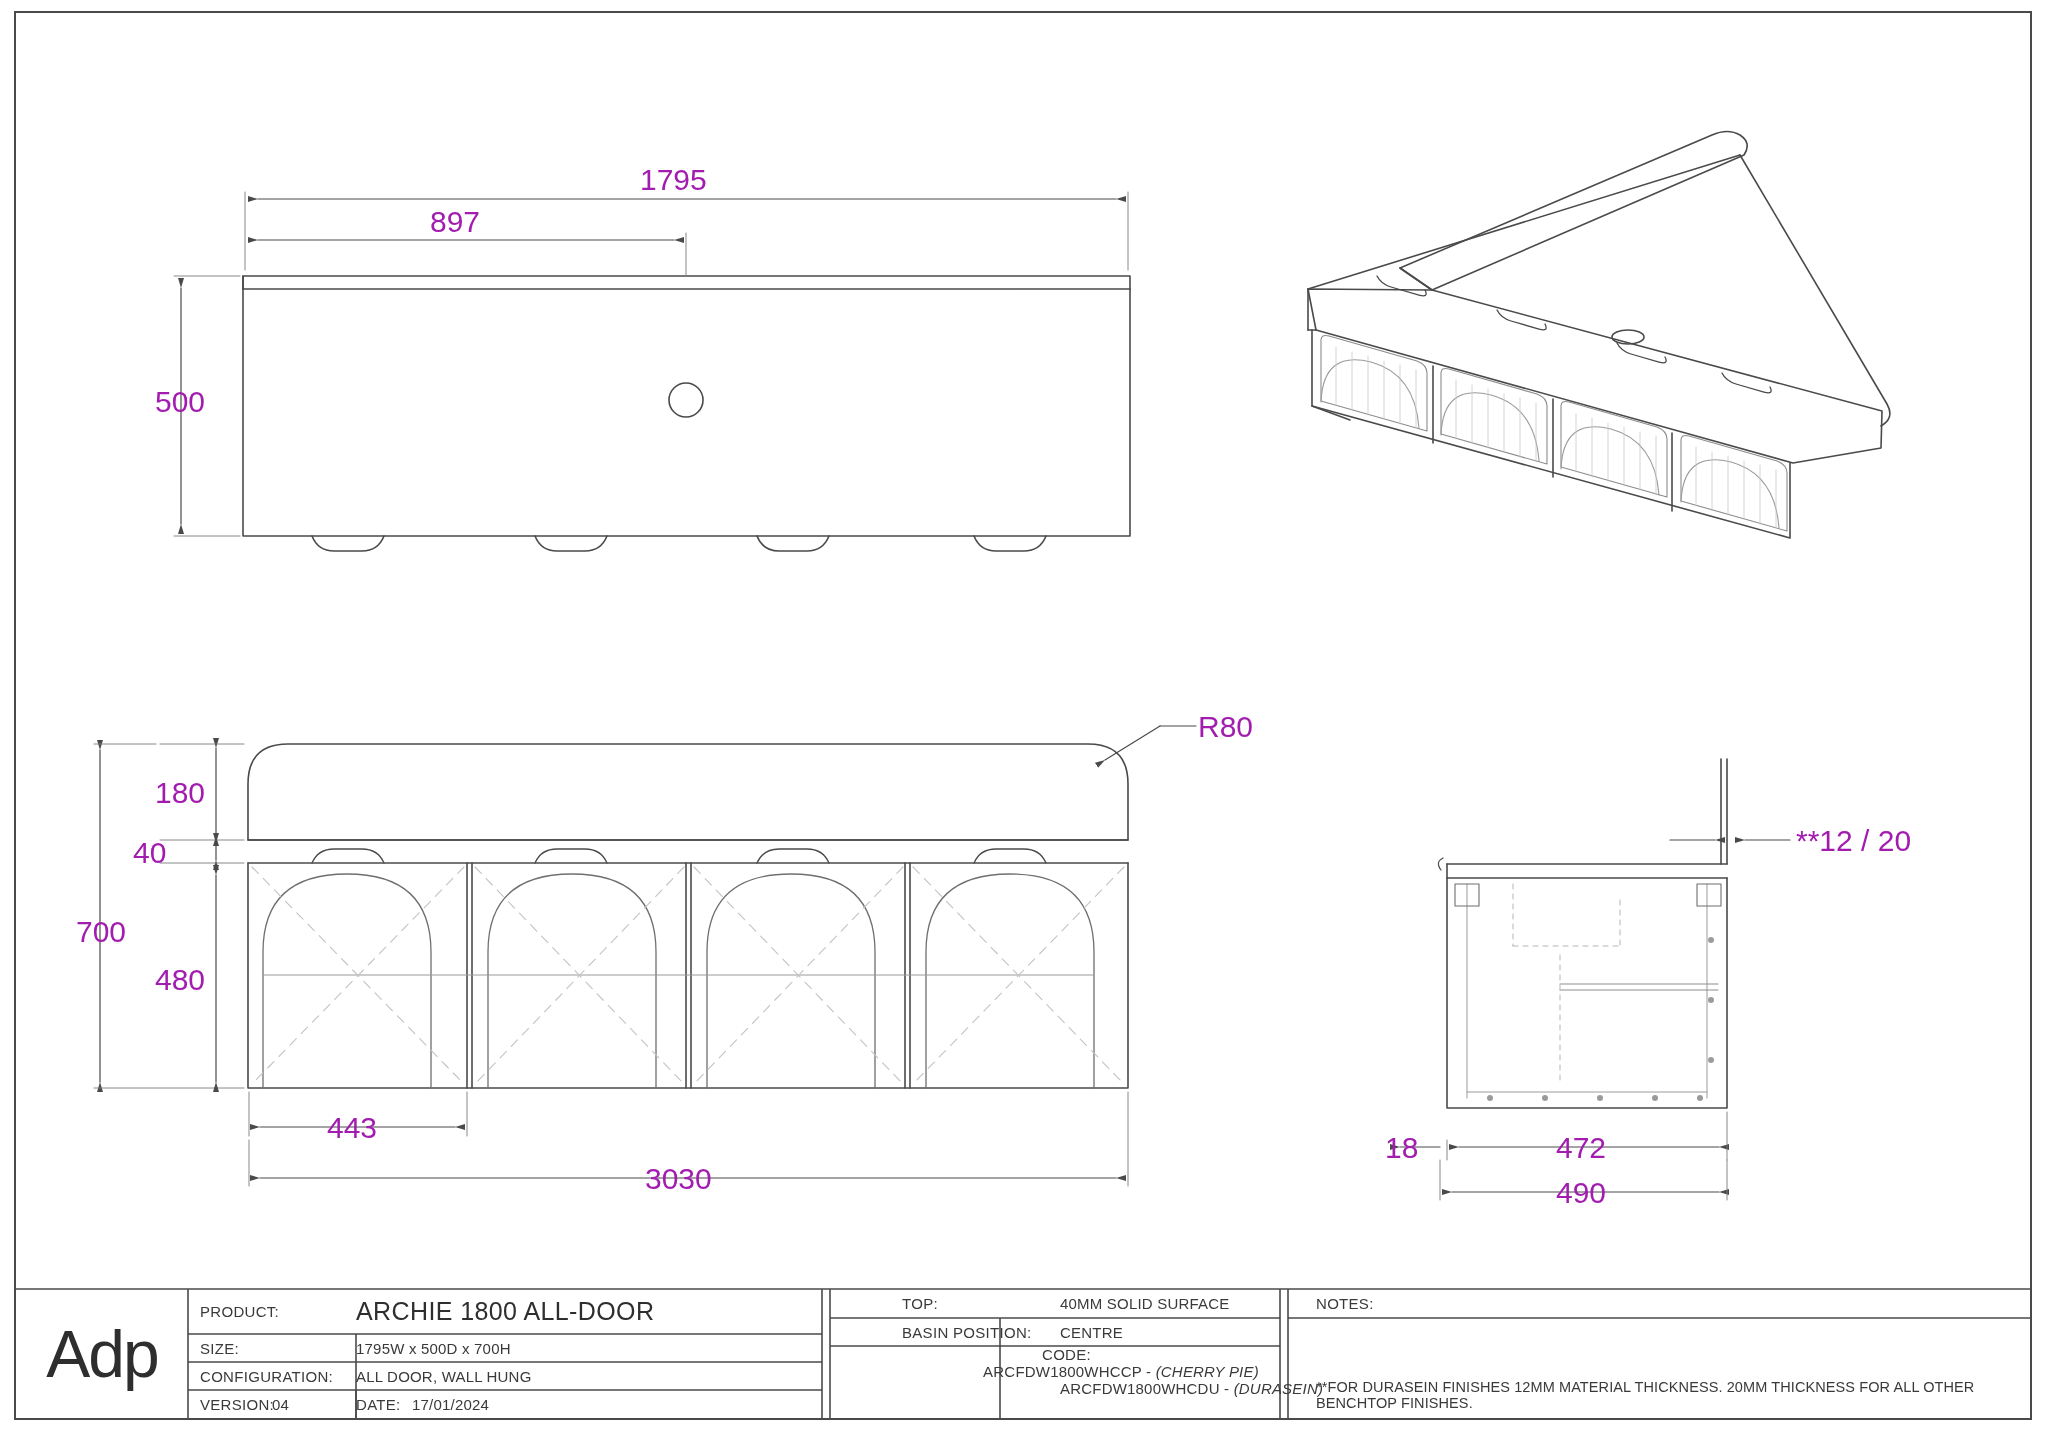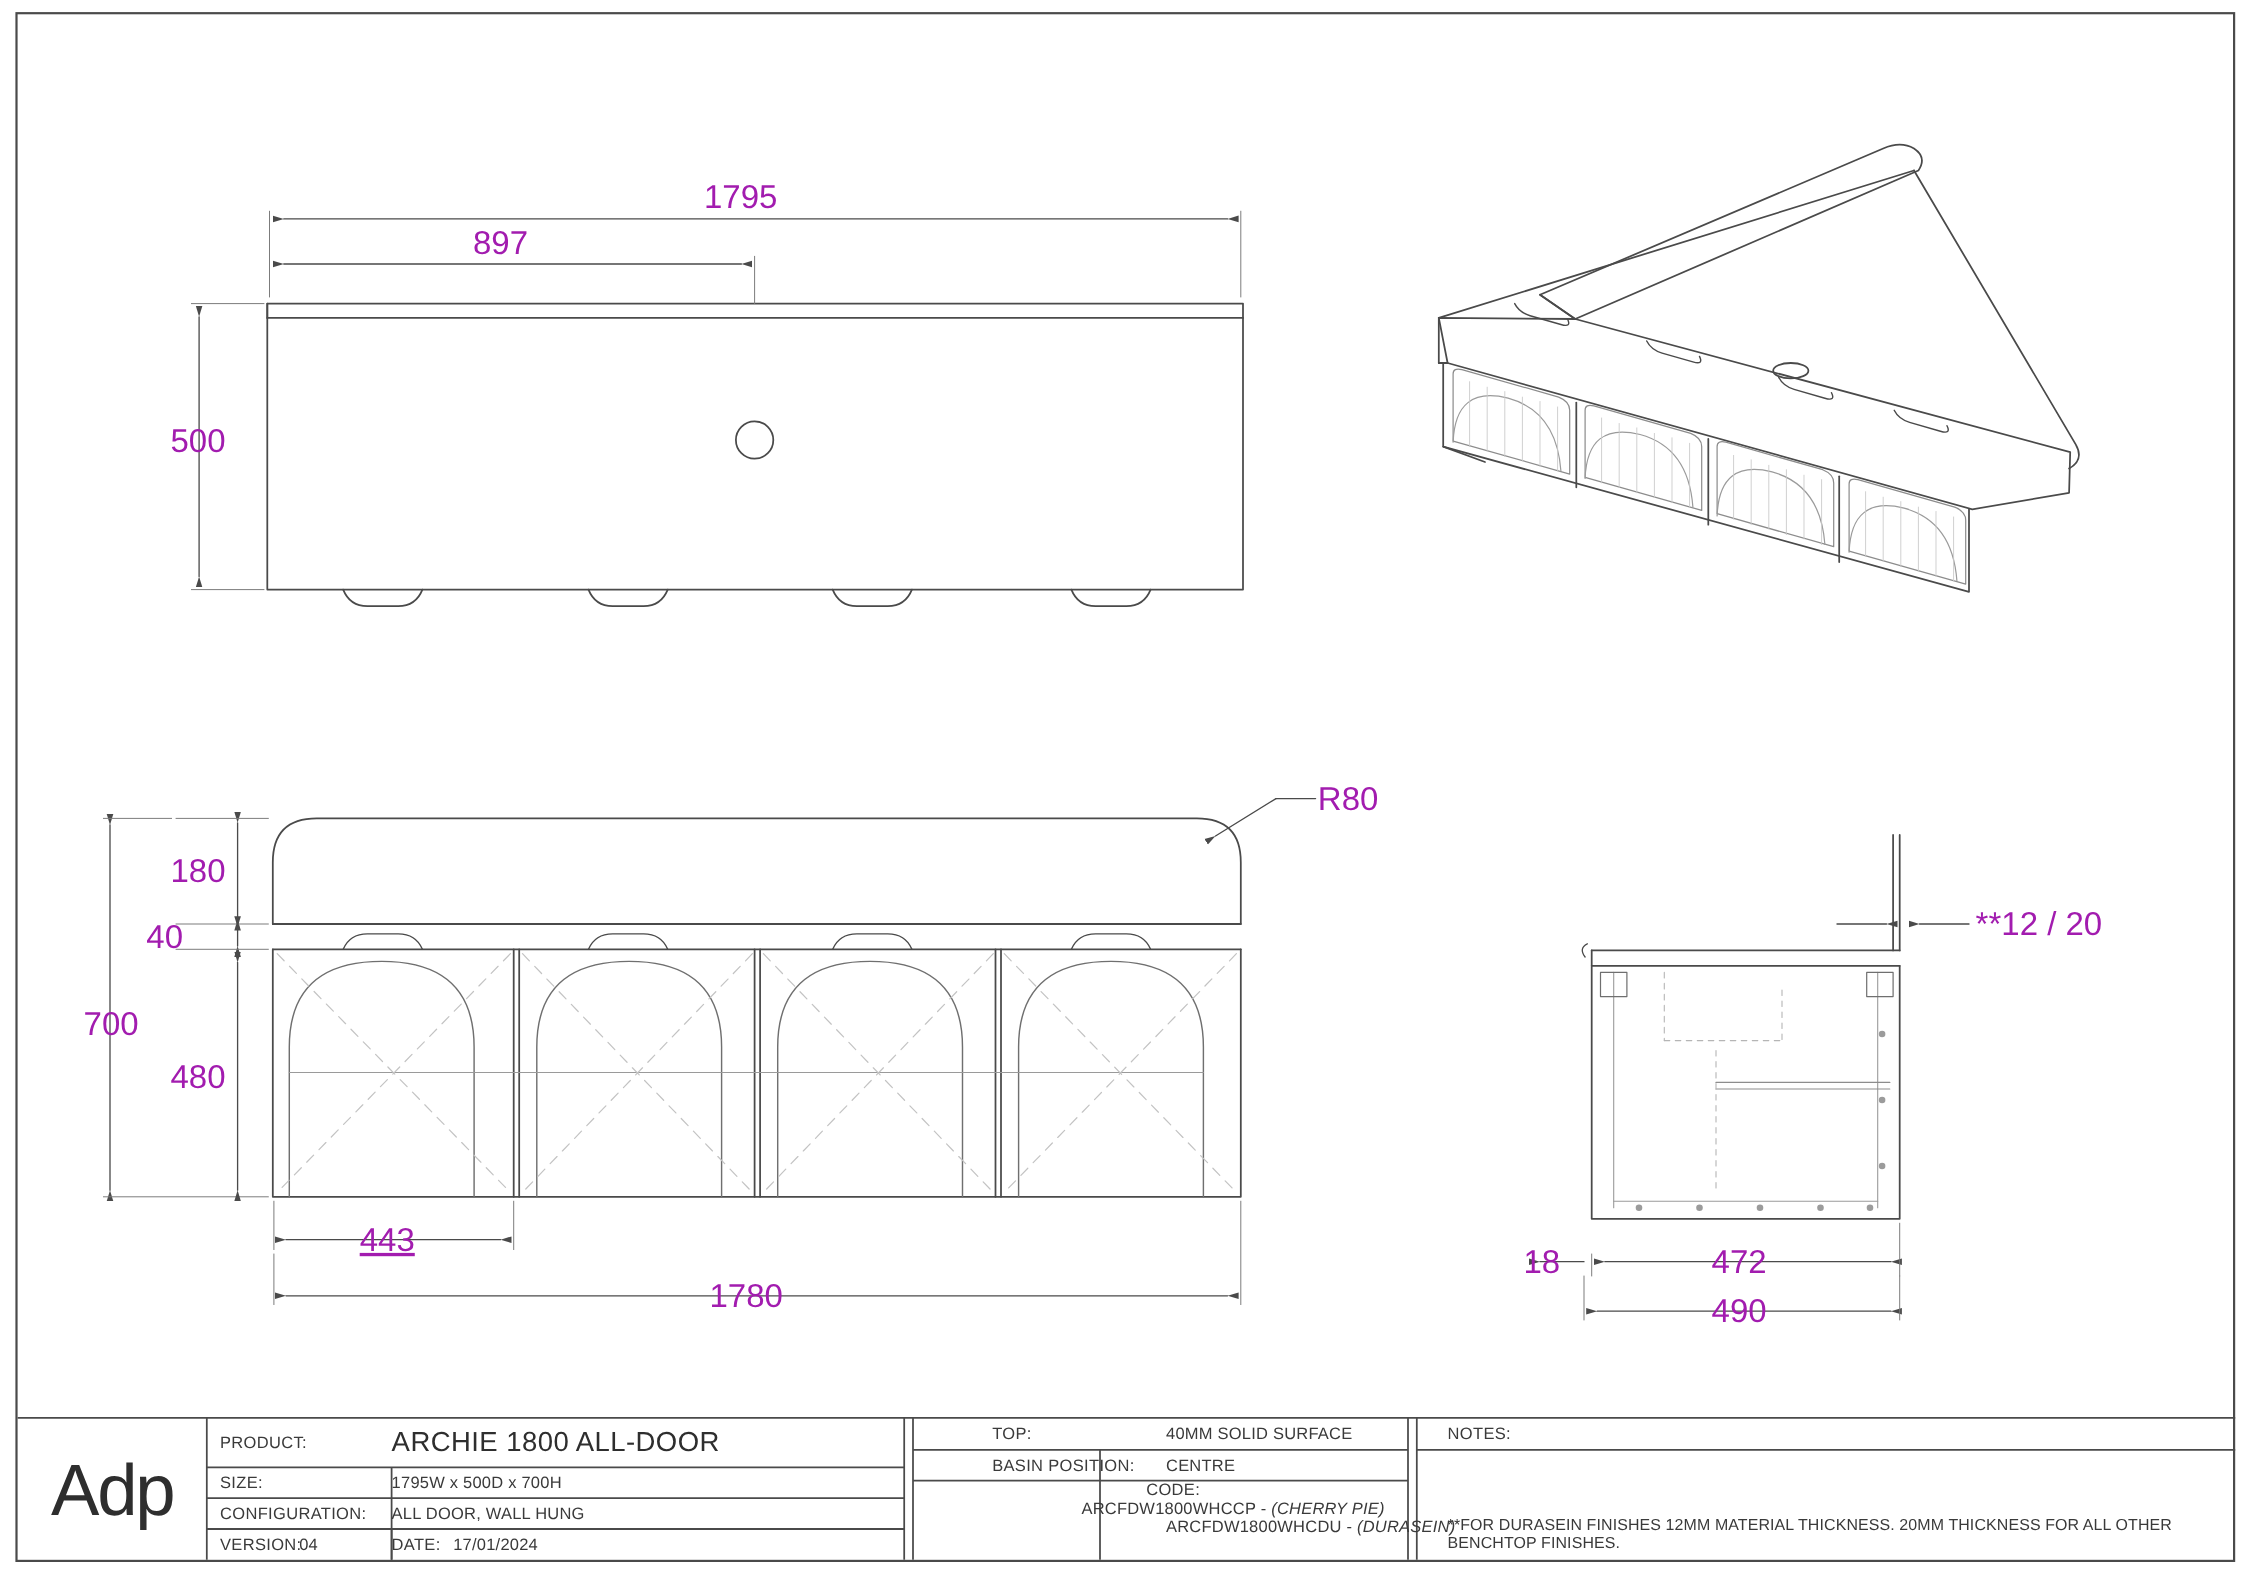--- a/index.html
+++ b/index.html
@@ -347,22 +347,22 @@
   </svg>
 
   <div class="dimtext" style="left:640px; top:163px; font-size:30px;">1795</div>
   <div class="dimtext" style="left:430px; top:205px; font-size:30px;">897</div>
   <div class="dimtext" style="left:155px; top:385px; font-size:30px;">500</div>
 
   <div class="dimtext" style="left:155px; top:776px; font-size:30px;">180</div>
   <div class="dimtext" style="left:133px; top:836px; font-size:30px;">40</div>
   <div class="dimtext" style="left:76px; top:915px; font-size:30px;">700</div>
   <div class="dimtext" style="left:155px; top:963px; font-size:30px;">480</div>
-  <div class="dimtext" style="left:327px; top:1111px; font-size:30px;text-decoration:underline;">443</div>
-  <div class="dimtext" style="left:645px; top:1162px; font-size:30px;">1780</div>
+  <div class="dimtext" style="left:327px; top:1111px; font-size:30px;">443</div>
+  <div class="dimtext" style="left:645px; top:1162px; font-size:30px;">3030</div>
   <div class="dimtext" style="left:1198px; top:710px; font-size:30px;">R80</div>
 
   <div class="dimtext" style="left:1796px; top:824px; font-size:30px;">**12 / 20</div>
   <div class="dimtext" style="left:1385px; top:1131px; font-size:30px;">18</div>
   <div class="dimtext" style="left:1556px; top:1131px; font-size:30px;">472</div>
   <div class="dimtext" style="left:1556px; top:1176px; font-size:30px;">490</div>
 
   <div class="titleblock">
 
     <div class="tb-logo">

